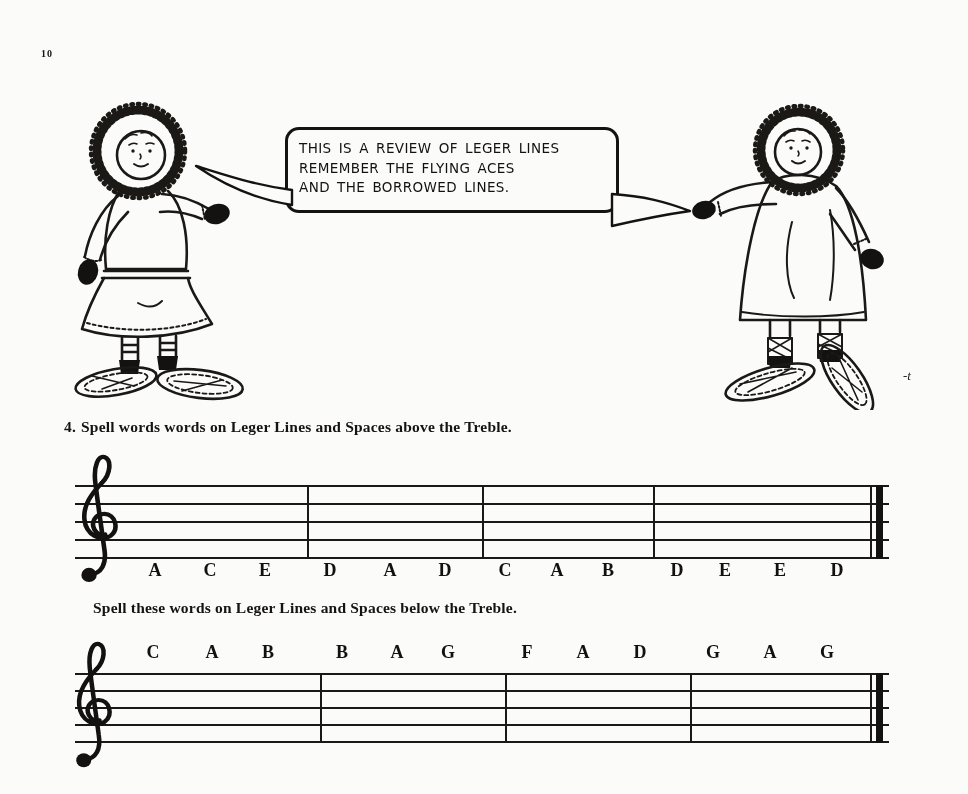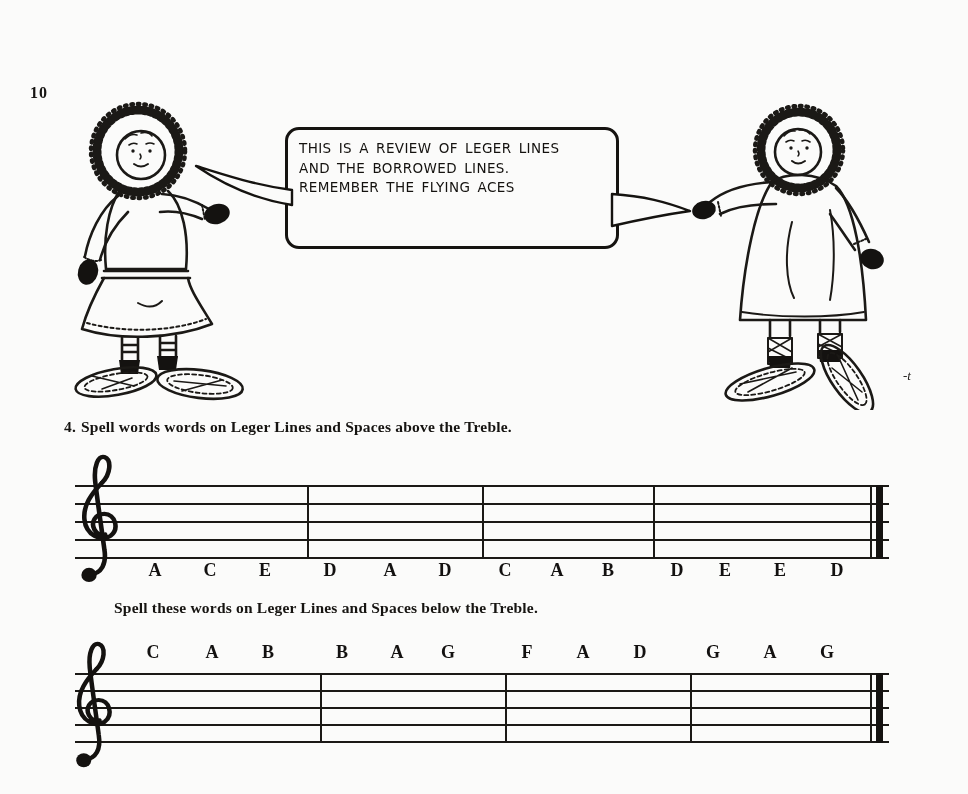--- a/index.html
+++ b/index.html
@@ -1,29 +1,29 @@
 <!DOCTYPE html>
 <html><head>
 <meta charset="utf-8">
 <style>
   html,body{margin:0;padding:0;background:#e9e9e9;}
   .page{position:relative;width:968px;height:794px;background:#fbfbfa;overflow:hidden;
         font-family:"Liberation Serif",serif;color:#171513;}
-  .page-number{position:absolute;left:30px;top:48px;font-size:16px;font-weight:bold;letter-spacing:1px;margin-top:36px;}
+  .page-number{position:absolute;left:41px;top:48px;font-size:10px;font-weight:bold;letter-spacing:1px;}
   svg.fig{position:absolute;}
-  .bubble{position:absolute;left:285px;top:127px;width:334px;height:122px;box-sizing:border-box;
+  .bubble{position:absolute;left:285px;top:127px;width:334px;height:86px;box-sizing:border-box;
           border:3px solid #151310;border-radius:14px;background:#fbfbfa;padding:9px 11px;
           font-family:"DejaVu Sans",sans-serif;font-size:13.5px;line-height:19.6px;
           letter-spacing:.4px;word-spacing:2.5px;color:#14120f;}
   .bubble-line{white-space:nowrap;}
   svg.tails{position:absolute;left:180px;top:150px;width:540px;height:90px;}
   .heading{position:absolute;display:flex;font-size:15.5px;font-weight:bold;letter-spacing:.2px;color:#161411;}
   .heading .num{width:17px;}
   #heading1{left:64px;top:418px;}
-  #heading2{left:114px;top:599px;}
+  #heading2{left:93px;top:599px;}
   .staff{position:absolute;left:75px;width:814px;}
   #staff1{top:485px;height:74px;}
   #staff2{top:673px;height:70px;}
   .sline{position:absolute;left:0;width:100%;height:2px;background:#1b1916;}
   .barline{position:absolute;top:0;width:2px;background:#1b1916;}
   #staff1 .barline{height:74px;}
   #staff2 .barline{height:70px;}
   .finalthin{position:absolute;top:0;width:2px;background:#1b1916;}
   .finalthick{position:absolute;top:0;width:7px;background:#141210;}
   .letters{position:absolute;left:75px;width:814px;height:22px;font-size:18px;font-weight:bold;color:#131110;}
@@ -145,22 +145,22 @@
       <g>
         <ellipse cx="167" cy="287" rx="40" ry="15" transform="rotate(55 167 287)"></ellipse>
         <ellipse cx="167" cy="287" rx="31" ry="10" transform="rotate(55 167 287)" stroke-width="1.8" stroke-dasharray="4 3"></ellipse>
         <path d="M 158 264 l 20 44 M 152 276 l 30 24" stroke-width="1.6"></path>
       </g>
     </g>
   </svg>
 
   <div class="bubble">
     <div class="bubble-line">THIS IS A REVIEW OF LEGER LINES</div>
+    <div class="bubble-line">REMEMBER THE FLYING ACES</div>
     <div class="bubble-line">AND THE BORROWED LINES.</div>
-    <div class="bubble-line">REMEMBER THE FLYING ACES</div>
   </div>
 
   <svg class="tails" viewBox="180 150 540 90">
     <path d="M 292 190 C 254 185 226 175 196 166 C 224 185 254 199 292 205 Z" fill="#fbfbfa" stroke="#151310" stroke-width="2.4" stroke-linejoin="round"></path>
     <path d="M 612 194 C 644 196 666 202 690 211 C 662 215 638 220 612 226 Z" fill="#fbfbfa" stroke="#151310" stroke-width="2.4" stroke-linejoin="round"></path>
   </svg>
 
   <div class="artist-mark">-t</div>
 
   <div class="heading" id="heading1">

